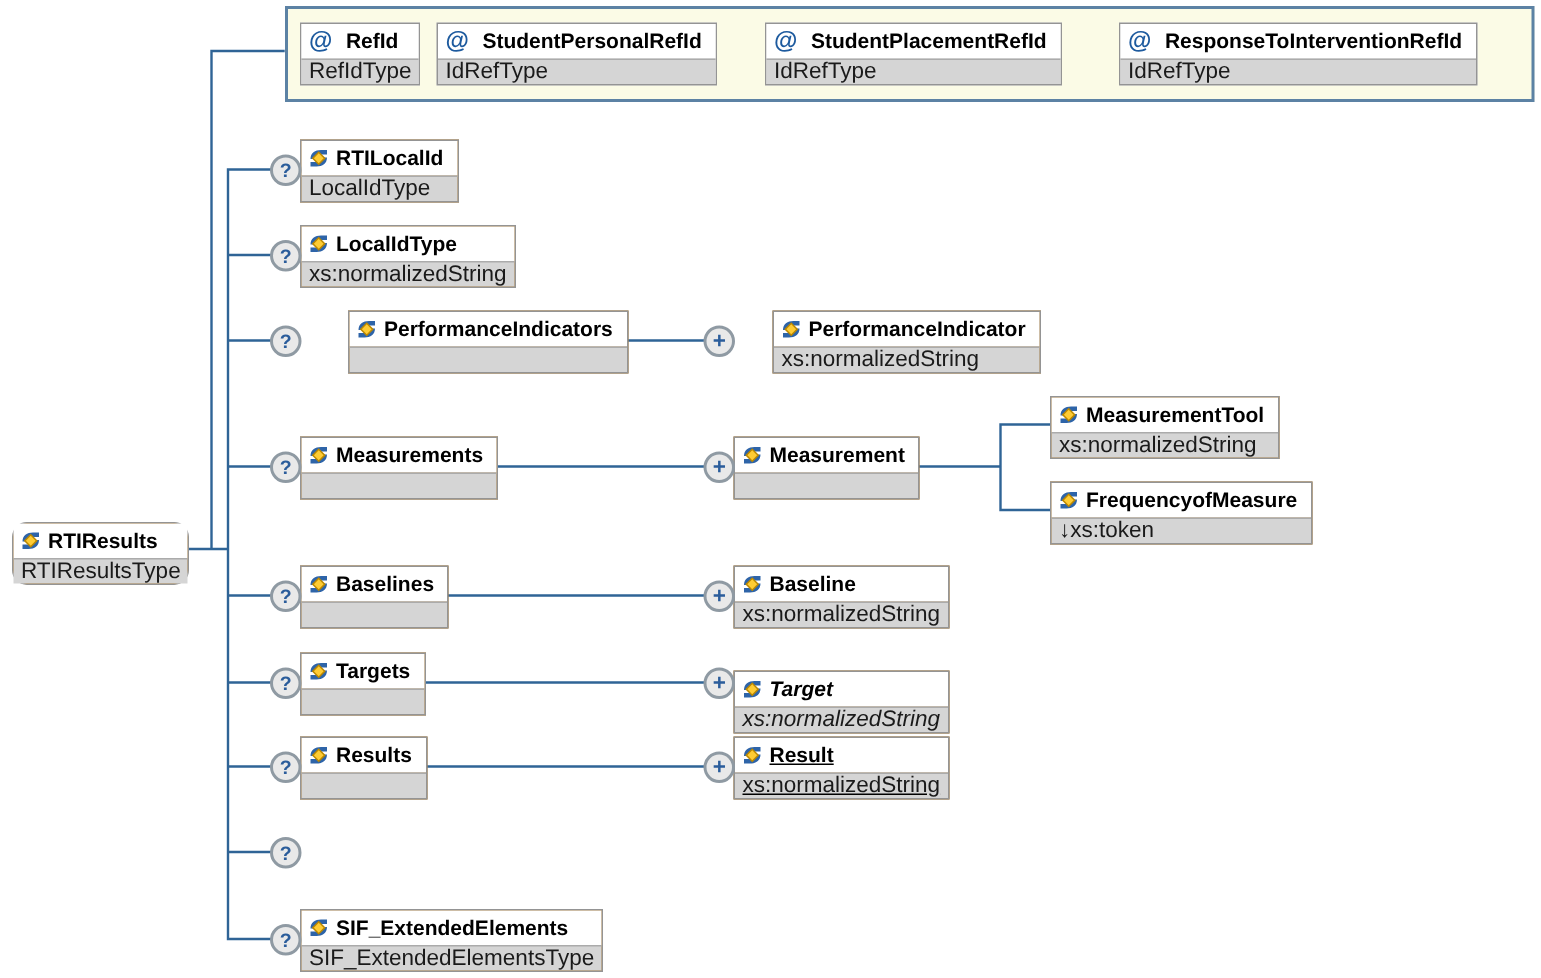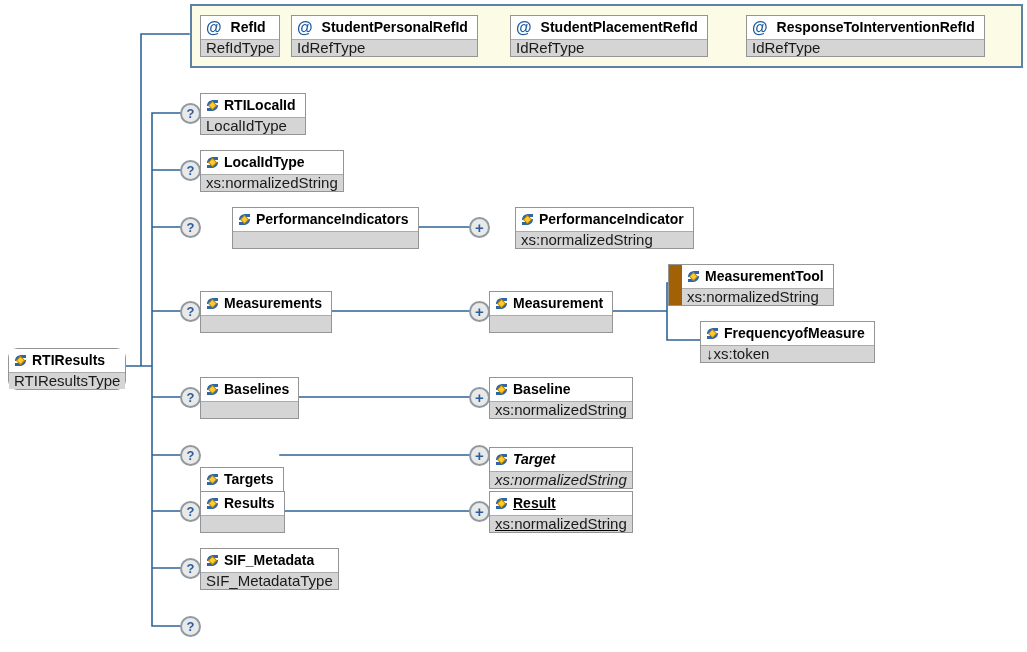--- a/index.html
+++ b/index.html
@@ -205,21 +205,21 @@
             <path d="M1 7C1 3 4 1 8 1h4v3H8C6 4 5 5 5 7Z" fill="#2e64a8"></path>
             <path d="M12 6c0 4-3 6-7 6H1V9h4c2 0 3-1 3-3Z" fill="#2e64a8"></path>
             <rect x="3.7" y="3.7" width="5.6" height="5.6" fill="#ffcc33" stroke="#bb8800" transform="rotate(45 6.5 6.5)"></rect>
           </svg>
         </span>
       <span>Measurements</span>
     </div>
     <div class="eband"></div>
   </div>
 
-  <div class="ebox" style="left:668px;top:264px;padding-left:13px;">
+  <div class="ebox" style="left:700px;top:264px;">
     <div class="etitle">
       <span class="eicon">
           <svg viewBox="0 0 13 13" width="13" height="13">
             <path d="M1 7C1 3 4 1 8 1h4v3H8C6 4 5 5 5 7Z" fill="#2e64a8"></path>
             <path d="M12 6c0 4-3 6-7 6H1V9h4c2 0 3-1 3-3Z" fill="#2e64a8"></path>
             <rect x="3.7" y="3.7" width="5.6" height="5.6" fill="#ffcc33" stroke="#bb8800" transform="rotate(45 6.5 6.5)"></rect>
           </svg>
         </span>
       <span>MeasurementTool</span>
     </div>
@@ -261,21 +261,21 @@
             <path d="M1 7C1 3 4 1 8 1h4v3H8C6 4 5 5 5 7Z" fill="#2e64a8"></path>
             <path d="M12 6c0 4-3 6-7 6H1V9h4c2 0 3-1 3-3Z" fill="#2e64a8"></path>
             <rect x="3.7" y="3.7" width="5.6" height="5.6" fill="#ffcc33" stroke="#bb8800" transform="rotate(45 6.5 6.5)"></rect>
           </svg>
         </span>
       <span>Baseline</span>
     </div>
     <div class="eband">xs:normalizedString</div>
   </div>
 
-  <div class="ebox" style="left:200px;top:435px;margin-top:32px;">
+  <div class="ebox" style="left:200px;top:435px;">
     <div class="etitle">
       <span class="eicon">
           <svg viewBox="0 0 13 13" width="13" height="13">
             <path d="M1 7C1 3 4 1 8 1h4v3H8C6 4 5 5 5 7Z" fill="#2e64a8"></path>
             <path d="M12 6c0 4-3 6-7 6H1V9h4c2 0 3-1 3-3Z" fill="#2e64a8"></path>
             <rect x="3.7" y="3.7" width="5.6" height="5.6" fill="#ffcc33" stroke="#bb8800" transform="rotate(45 6.5 6.5)"></rect>
           </svg>
         </span>
       <span>Targets</span>
     </div>
@@ -317,28 +317,28 @@
             <path d="M1 7C1 3 4 1 8 1h4v3H8C6 4 5 5 5 7Z" fill="#2e64a8"></path>
             <path d="M12 6c0 4-3 6-7 6H1V9h4c2 0 3-1 3-3Z" fill="#2e64a8"></path>
             <rect x="3.7" y="3.7" width="5.6" height="5.6" fill="#ffcc33" stroke="#bb8800" transform="rotate(45 6.5 6.5)"></rect>
           </svg>
         </span>
       <span>Result</span>
     </div>
     <div class="eband">xs:normalizedString</div>
   </div>
 
-  <div class="ebox" style="left:200px;top:548px;">
-    <div class="etitle">
-      <span class="eicon">
-          <svg viewBox="0 0 13 13" width="13" height="13">
-            <path d="M1 7C1 3 4 1 8 1h4v3H8C6 4 5 5 5 7Z" fill="#2e64a8"></path>
-            <path d="M12 6c0 4-3 6-7 6H1V9h4c2 0 3-1 3-3Z" fill="#2e64a8"></path>
-            <rect x="3.7" y="3.7" width="5.6" height="5.6" fill="#ffcc33" stroke="#bb8800" transform="rotate(45 6.5 6.5)"></rect>
-          </svg>
-        </span>
-      <span>SIF_Metadata</span>
-    </div>
-    <div class="eband">SIF_MetadataType</div>
-  </div>
-
+
+  <div class="ebox" style="left:200px;top:606px;">
+    <div class="etitle">
+      <span class="eicon">
+          <svg viewBox="0 0 13 13" width="13" height="13">
+            <path d="M1 7C1 3 4 1 8 1h4v3H8C6 4 5 5 5 7Z" fill="#2e64a8"></path>
+            <path d="M12 6c0 4-3 6-7 6H1V9h4c2 0 3-1 3-3Z" fill="#2e64a8"></path>
+            <rect x="3.7" y="3.7" width="5.6" height="5.6" fill="#ffcc33" stroke="#bb8800" transform="rotate(45 6.5 6.5)"></rect>
+          </svg>
+        </span>
+      <span>SIF_ExtendedElements</span>
+    </div>
+    <div class="eband">SIF_ExtendedElementsType</div>
+  </div>
 
 </div>
 
 </body></html>

